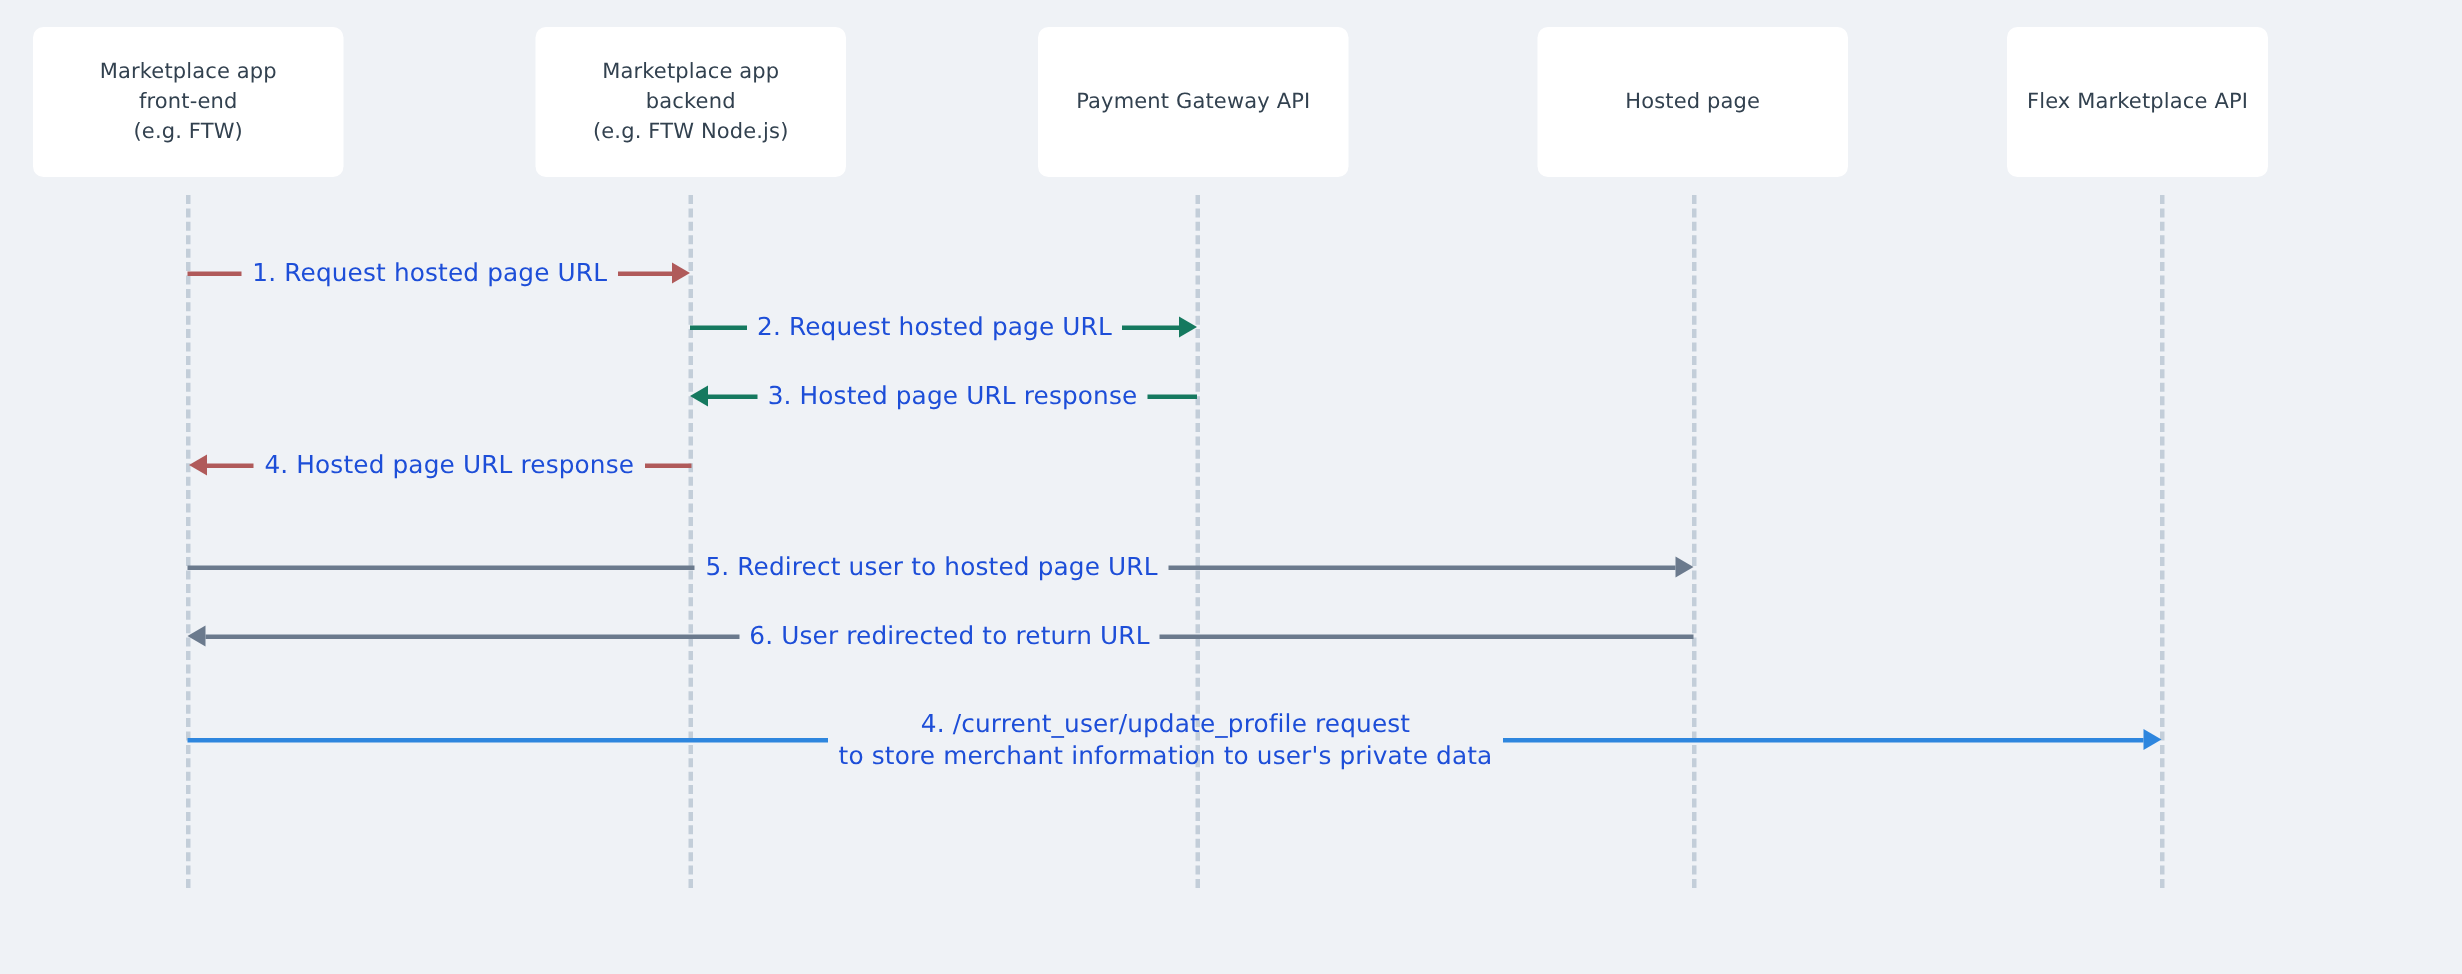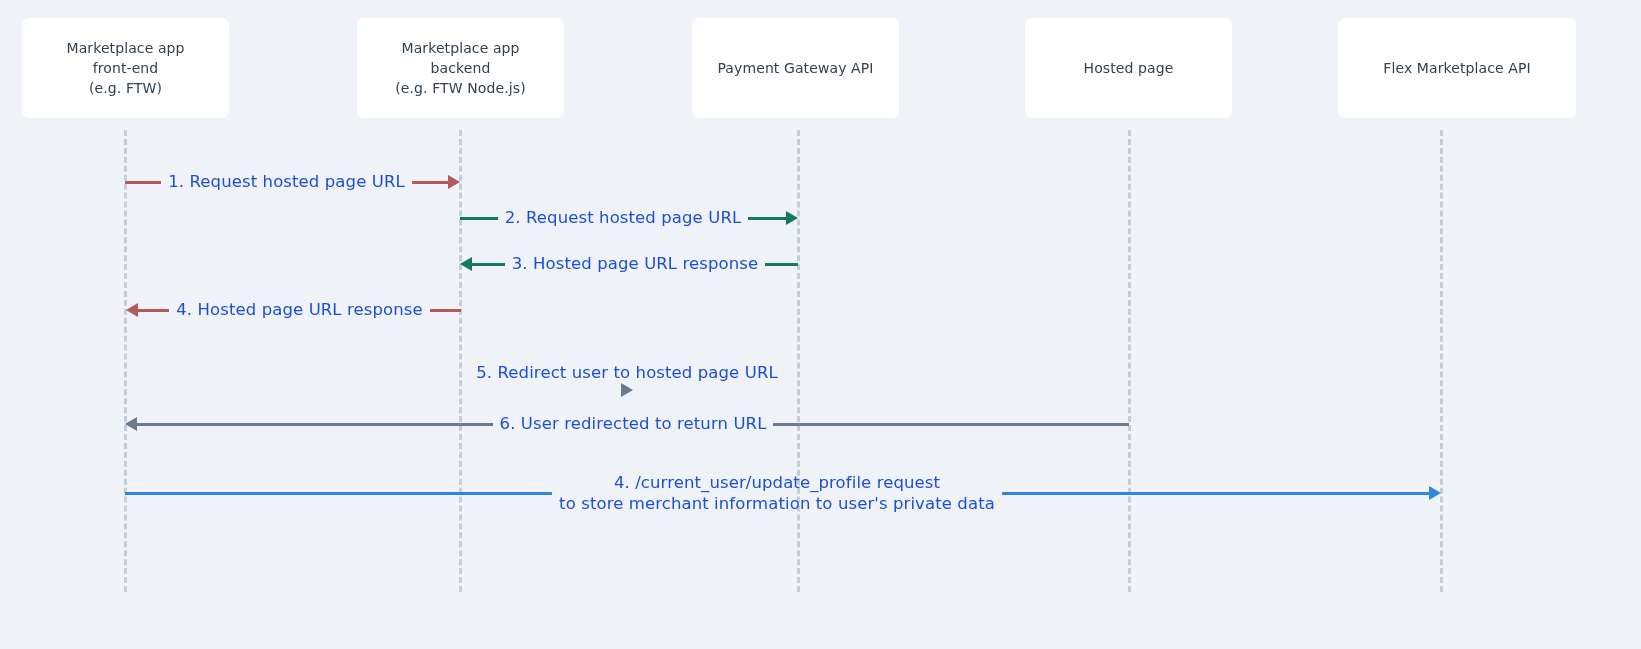--- a/index.html
+++ b/index.html
@@ -99,21 +99,21 @@
       <div class="participant" style="left: 692px; top: 18px; width: 207px; height: 100px;">
         <div>
           <div>Payment Gateway API</div>
         </div>
       </div>
       <div class="participant" style="left: 1025px; top: 18px; width: 207px; height: 100px;">
         <div>
           <div>Hosted page</div>
         </div>
       </div>
-      <div class="participant" style="left: 1338px; top: 18px; width: 238px; height: 100px;">
+      <div class="participant" style="left: 1338px; top: 18px; width: 174px; height: 100px;">
         <div>
           <div>Flex Marketplace API</div>
         </div>
       </div>
     </div>
   <div id="lifelines-layer">
       <div class="lifeline" style="left: 124px; top: 130px; height: 462px; border-left-color: rgb(195, 206, 217);"></div>
       <div class="lifeline" style="left: 459px; top: 130px; height: 462px; border-left-color: rgb(195, 206, 217);"></div>
       <div class="lifeline" style="left: 797px; top: 130px; height: 462px; border-left-color: rgb(195, 206, 217);"></div>
       <div class="lifeline" style="left: 1128px; top: 130px; height: 462px; border-left-color: rgb(195, 206, 217);"></div>
@@ -137,21 +137,21 @@
         <div class="msg-line" style="background: rgb(21, 121, 95);"></div>
         <div class="msg-label"><span>3. Hosted page URL response</span></div>
         <div class="msg-line" style="background: rgb(21, 121, 95);"></div>
       </div>
       <div class="message" style="left: 126px; width: 335px; top: 294px; height: 32px;">
         <div class="arrow-head left" style="border-right-color: rgb(176, 90, 90); visibility: visible;"></div>
         <div class="msg-line" style="background: rgb(176, 90, 90);"></div>
         <div class="msg-label"><span>4. Hosted page URL response</span></div>
         <div class="msg-line" style="background: rgb(176, 90, 90);"></div>
       </div>
-      <div class="message" style="left: 125px; width: 1004px; top: 362px; height: 32px; flex-direction: column;">
+      <div class="message" style="left: 125px; width: 1004px; top: 362px; height: 32px;">
         <div class="msg-line" style="background: rgb(107, 122, 141);"></div>
         <div class="msg-label"><span>5. Redirect user to hosted page URL</span></div>
         <div class="msg-line" style="background: rgb(107, 122, 141);"></div>
         <div class="arrow-head right" style="border-left-color: rgb(107, 122, 141);"></div>
       </div>
       <div class="message" style="left: 125px; width: 1004px; top: 408px; height: 32px; align-items: center;">
         <div class="arrow-head left" style="border-right-color: rgb(107, 122, 141); visibility: visible;"></div>
         <div class="msg-line" style="background: rgb(107, 122, 141);"></div>
         <div class="msg-label"><span>6. User redirected to return URL</span></div>
         <div class="msg-line" style="background: rgb(107, 122, 141);"></div>

